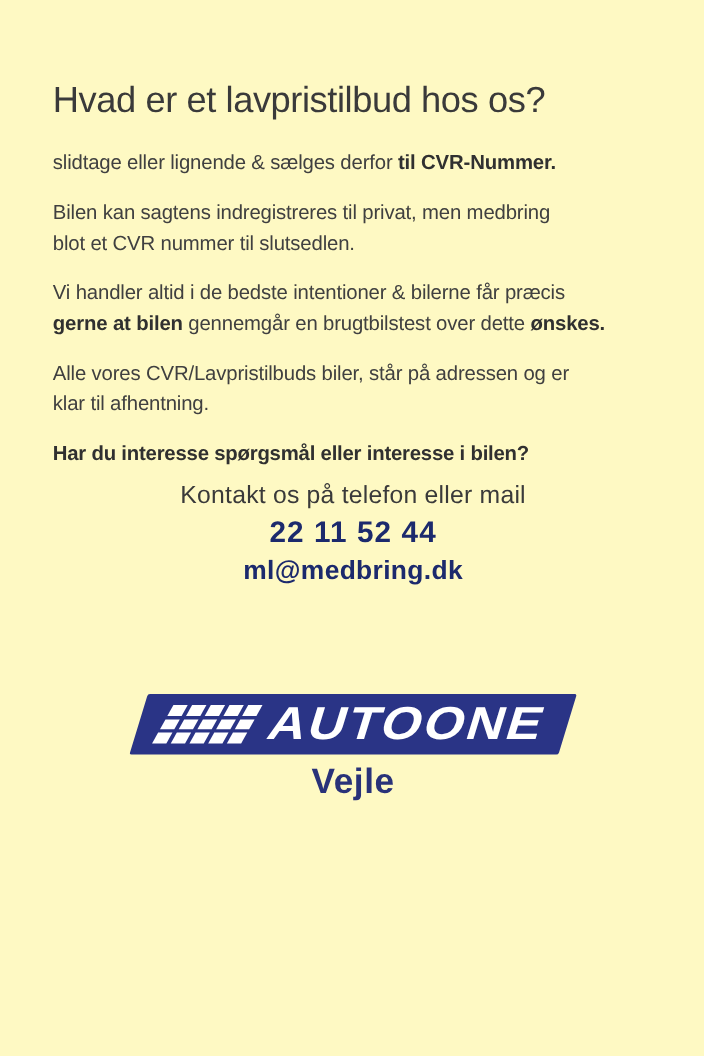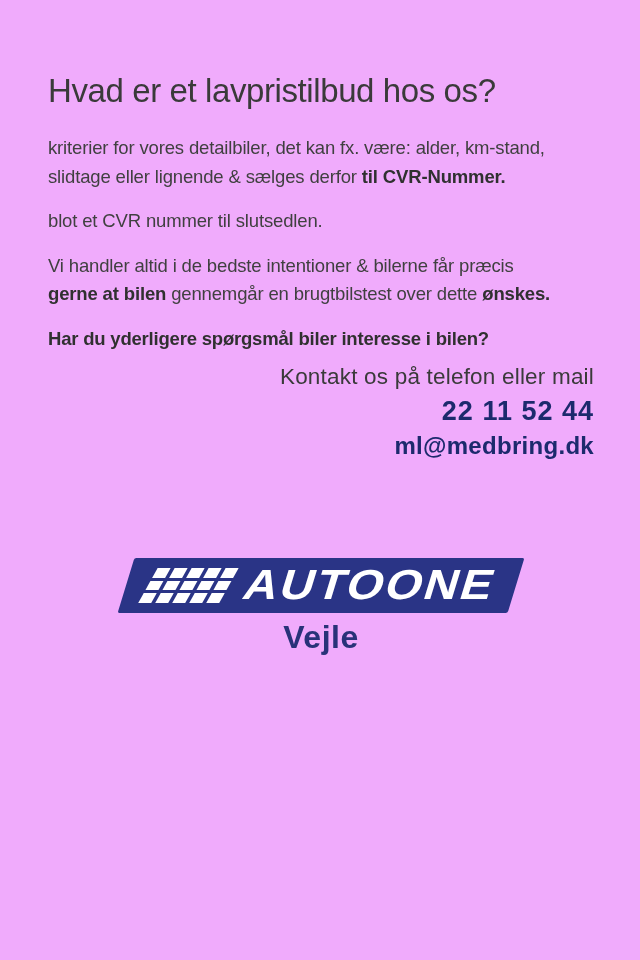--- a/index.html
+++ b/index.html
@@ -2,21 +2,21 @@
 <html><head>
 <meta charset="utf-8">
 <style>
   * { margin: 0; padding: 0; box-sizing: border-box; }
   html, body { background: #ffffff; }
   .page {
     position: relative;
     width: 640px;
     height: 960px;
     margin: 0 auto;
-    background: #f0abfc;
+    background: #fef9c3;
     overflow: hidden;
     font-family: "Liberation Sans", sans-serif;
     color: var(--body-text, #404040);
   }
   .content {
     padding: 70px 46px 0 48px;
   }
   h1.title {
     font-size: 33px;
     font-weight: 400;
@@ -36,21 +36,21 @@
   .b { font-weight: 700; color: var(--bold-text, #303030); }
   .question {
     font-size: 18.5px;
     line-height: 28.5px;
     font-weight: 700;
     letter-spacing: -0.2px;
     color: var(--bold-text, #303030);
     white-space: nowrap;
     margin: 0 0 8px 0;
   }
-  .contact { text-align: right; }
+  .contact { text-align: center; }
   .contact-lead {
     font-size: 22.5px;
     line-height: 32px;
     letter-spacing: 0.2px;
     color: var(--title-text, #3a3a3a);
   }
   .phone {
     font-size: 27px;
     line-height: 36px;
     font-weight: 700;
@@ -116,33 +116,37 @@
 </head>
 <body>
 
 <div class="page" style="--title-text: #3a3a3a; --body-text: #404040; --bold-text: #303030; --navy-contact: #1c2a6d; --navy-banner: #2a3486; --navy-vejle: #293279;">
   <div class="content">
 
     <h1 class="title">Hvad er et lavpristilbud hos os?</h1>
 
     <div>
         <div class="para">
-          <div class="line"><span>kriterier for vores detailbiler, det kan fx. være: alder, km-stand,</span></div>
           <div class="line"><span>slidtage eller lignende &amp; sælges derfor </span><span class="b">til CVR-Nummer.</span></div>
         </div>
         <div class="para">
+          <div class="line"><span>Bilen kan sagtens indregistreres til privat, men medbring</span></div>
           <div class="line"><span>blot et CVR nummer til slutsedlen.</span></div>
         </div>
         <div class="para">
           <div class="line"><span>Vi handler altid i de bedste intentioner &amp; bilerne får præcis</span></div>
           <div class="line"><span class="b">gerne at bilen</span><span> gennemgår en brugtbilstest over dette </span><span class="b">ønskes.</span></div>
         </div>
+        <div class="para">
+          <div class="line"><span>Alle vores CVR/Lavpristilbuds biler, står på adressen og er</span></div>
+          <div class="line"><span>klar til afhentning.</span></div>
+        </div>
       </div>
 
-    <div class="question">Har du yderligere spørgsmål biler interesse i bilen?</div>
+    <div class="question">Har du interesse spørgsmål eller interesse i bilen?</div>
 
     <div class="contact">
       <div class="contact-lead">Kontakt os på telefon eller mail</div>
       <div class="phone">22 11 52 44</div>
       <div class="email">ml@medbring.dk</div>
     </div>
 
     <div class="logo-block">
       <div class="banner">
         <div class="hatch">

